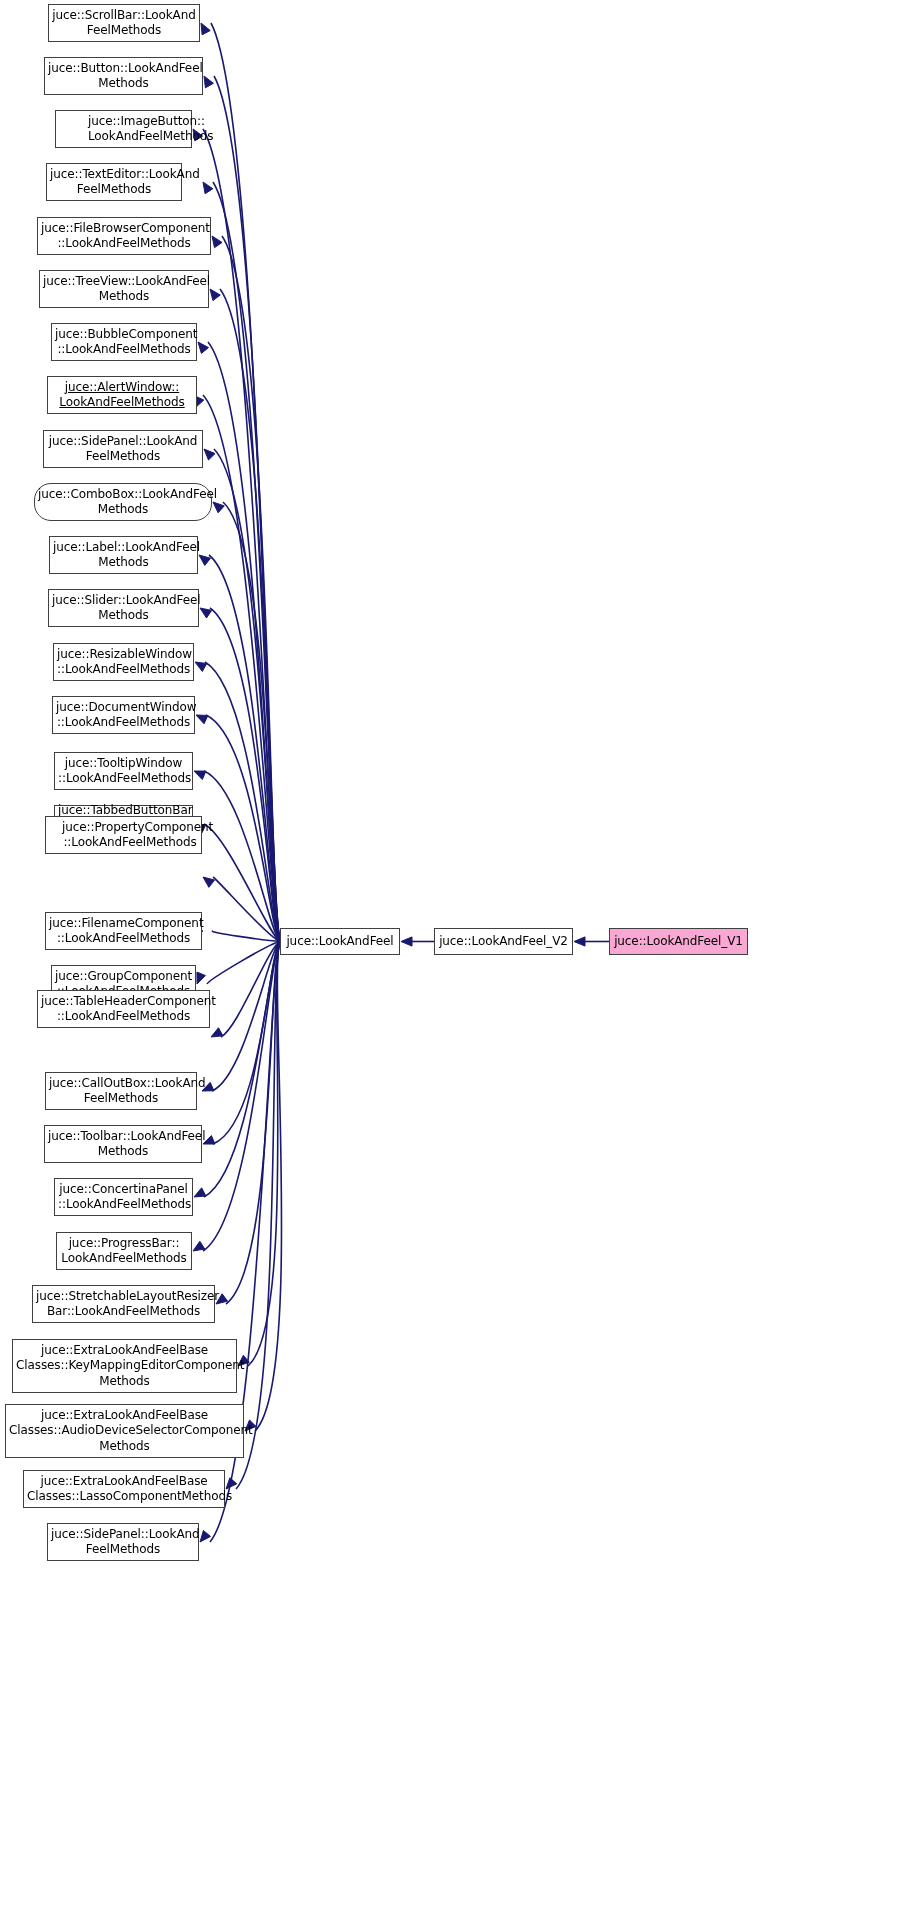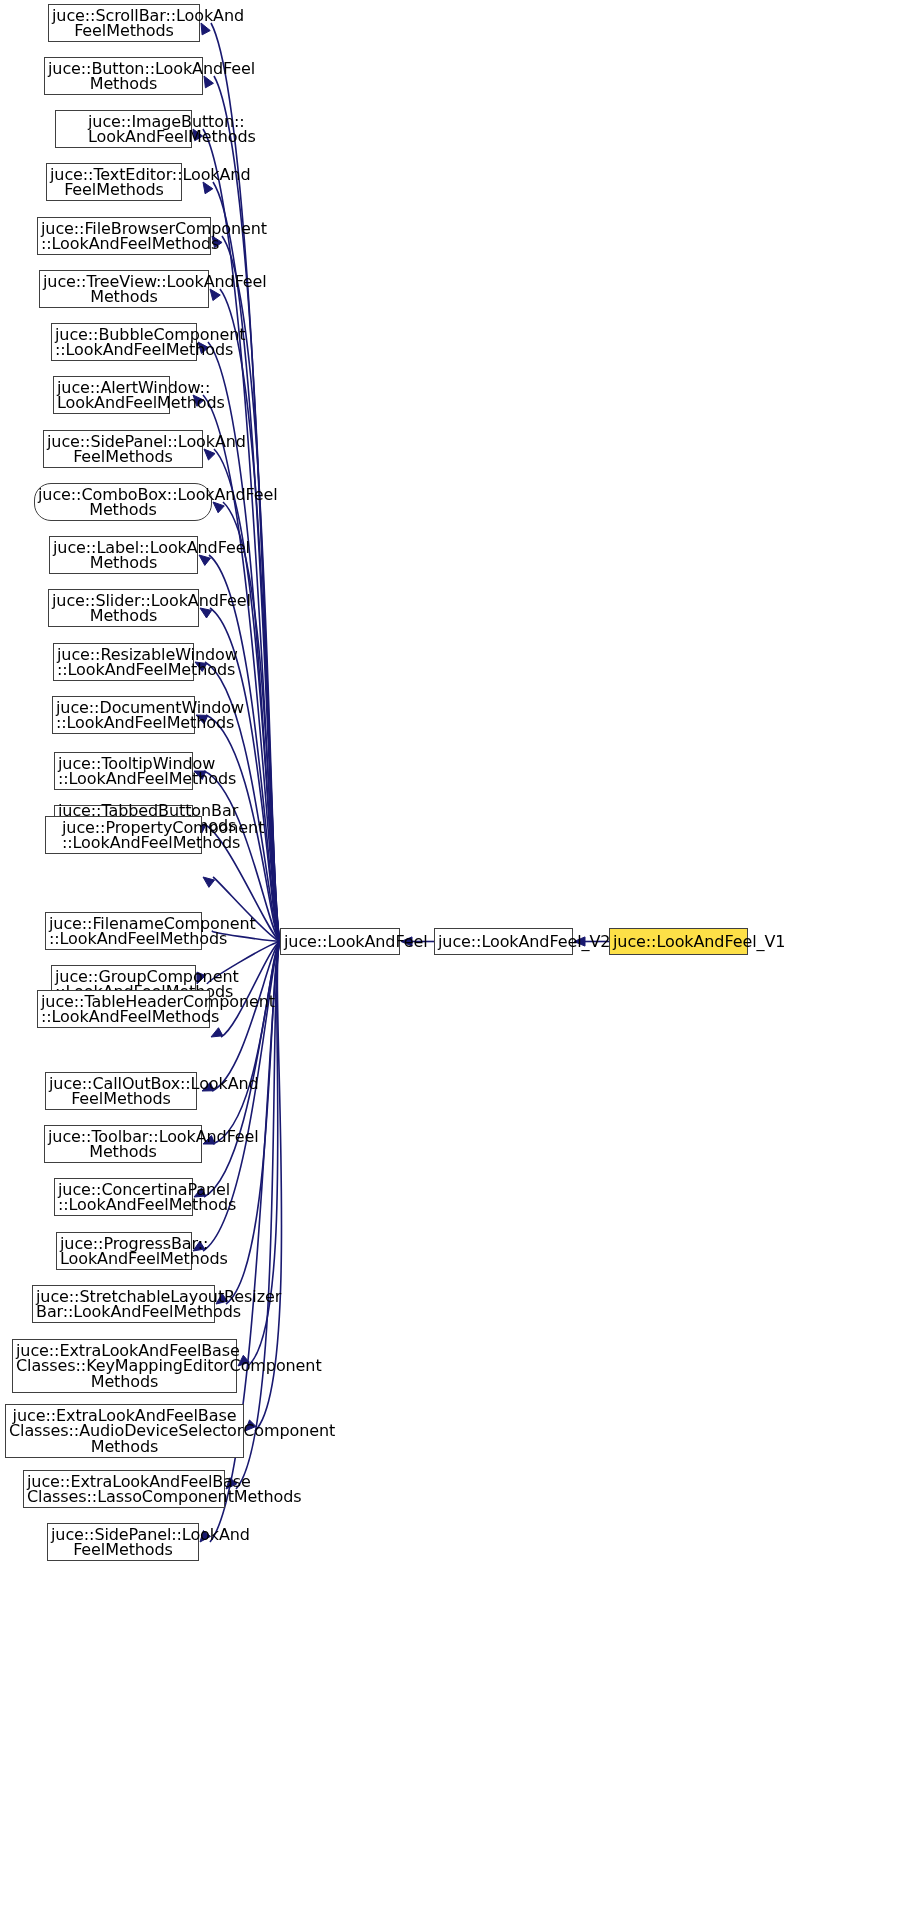--- a/index.html
+++ b/index.html
@@ -23,32 +23,32 @@
     width: 913px;
     height: 1912px;
     pointer-events: none;
   }
   .node {
     position: absolute;
     box-sizing: border-box;
     border: 1px solid #404040;
     background: #ffffff;
     color: #000000;
-    font-size: 16px;
+    font-size: 12px;
     line-height: 15.5px;
     text-align: center;
     display: flex;
     align-items: center;
     justify-content: center;
     padding: 0 3px;
     white-space: pre-line;
     letter-spacing: -0.1px;
   }
   .node.highlight {
-    background: #fde047;
+    background: #f9a8d4;
     border-color: #404040;
   }
   .node-label {
     display: block;
     width: 100%;
     white-space: pre-line;
   }
 </style>
 </head>
 <body>
@@ -125,21 +125,21 @@
     <div class="node" style="left: 55px; top: 110px; width: 137px; height: 38px; padding-left: 32px;"><span class="node-label">juce::ImageButton::
 LookAndFeelMethods</span></div>
     <div class="node" style="left: 46px; top: 163px; width: 136px; height: 38px;"><span class="node-label">juce::TextEditor::LookAnd
 FeelMethods</span></div>
     <div class="node" style="left: 37px; top: 217px; width: 174px; height: 38px;"><span class="node-label">juce::FileBrowserComponent
 ::LookAndFeelMethods</span></div>
     <div class="node" style="left: 39px; top: 270px; width: 170px; height: 38px;"><span class="node-label">juce::TreeView::LookAndFeel
 Methods</span></div>
     <div class="node" style="left: 51px; top: 323px; width: 146px; height: 38px;"><span class="node-label">juce::BubbleComponent
 ::LookAndFeelMethods</span></div>
-    <div class="node" style="left: 53px; top: 376px; width: 117px; height: 38px;"><span class="node-label">juce::AlertWindow::
+    <div class="node" style="left: 47px; top: 376px; width: 150px; height: 38px; text-decoration: underline;"><span class="node-label">juce::AlertWindow::
 LookAndFeelMethods</span></div>
     <div class="node" style="left: 43px; top: 430px; width: 160px; height: 38px;"><span class="node-label">juce::SidePanel::LookAnd
 FeelMethods</span></div>
     <div class="node" style="left: 34px; top: 483px; width: 178px; height: 38px; border-radius: 17px;"><span class="node-label">juce::ComboBox::LookAndFeel
 Methods</span></div>
     <div class="node" style="left: 49px; top: 536px; width: 149px; height: 38px;"><span class="node-label">juce::Label::LookAndFeel
 Methods</span></div>
     <div class="node" style="left: 48px; top: 589px; width: 151px; height: 38px;"><span class="node-label">juce::Slider::LookAndFeel
 Methods</span></div>
     <div class="node" style="left: 53px; top: 643px; width: 141px; height: 38px;"><span class="node-label">juce::ResizableWindow

